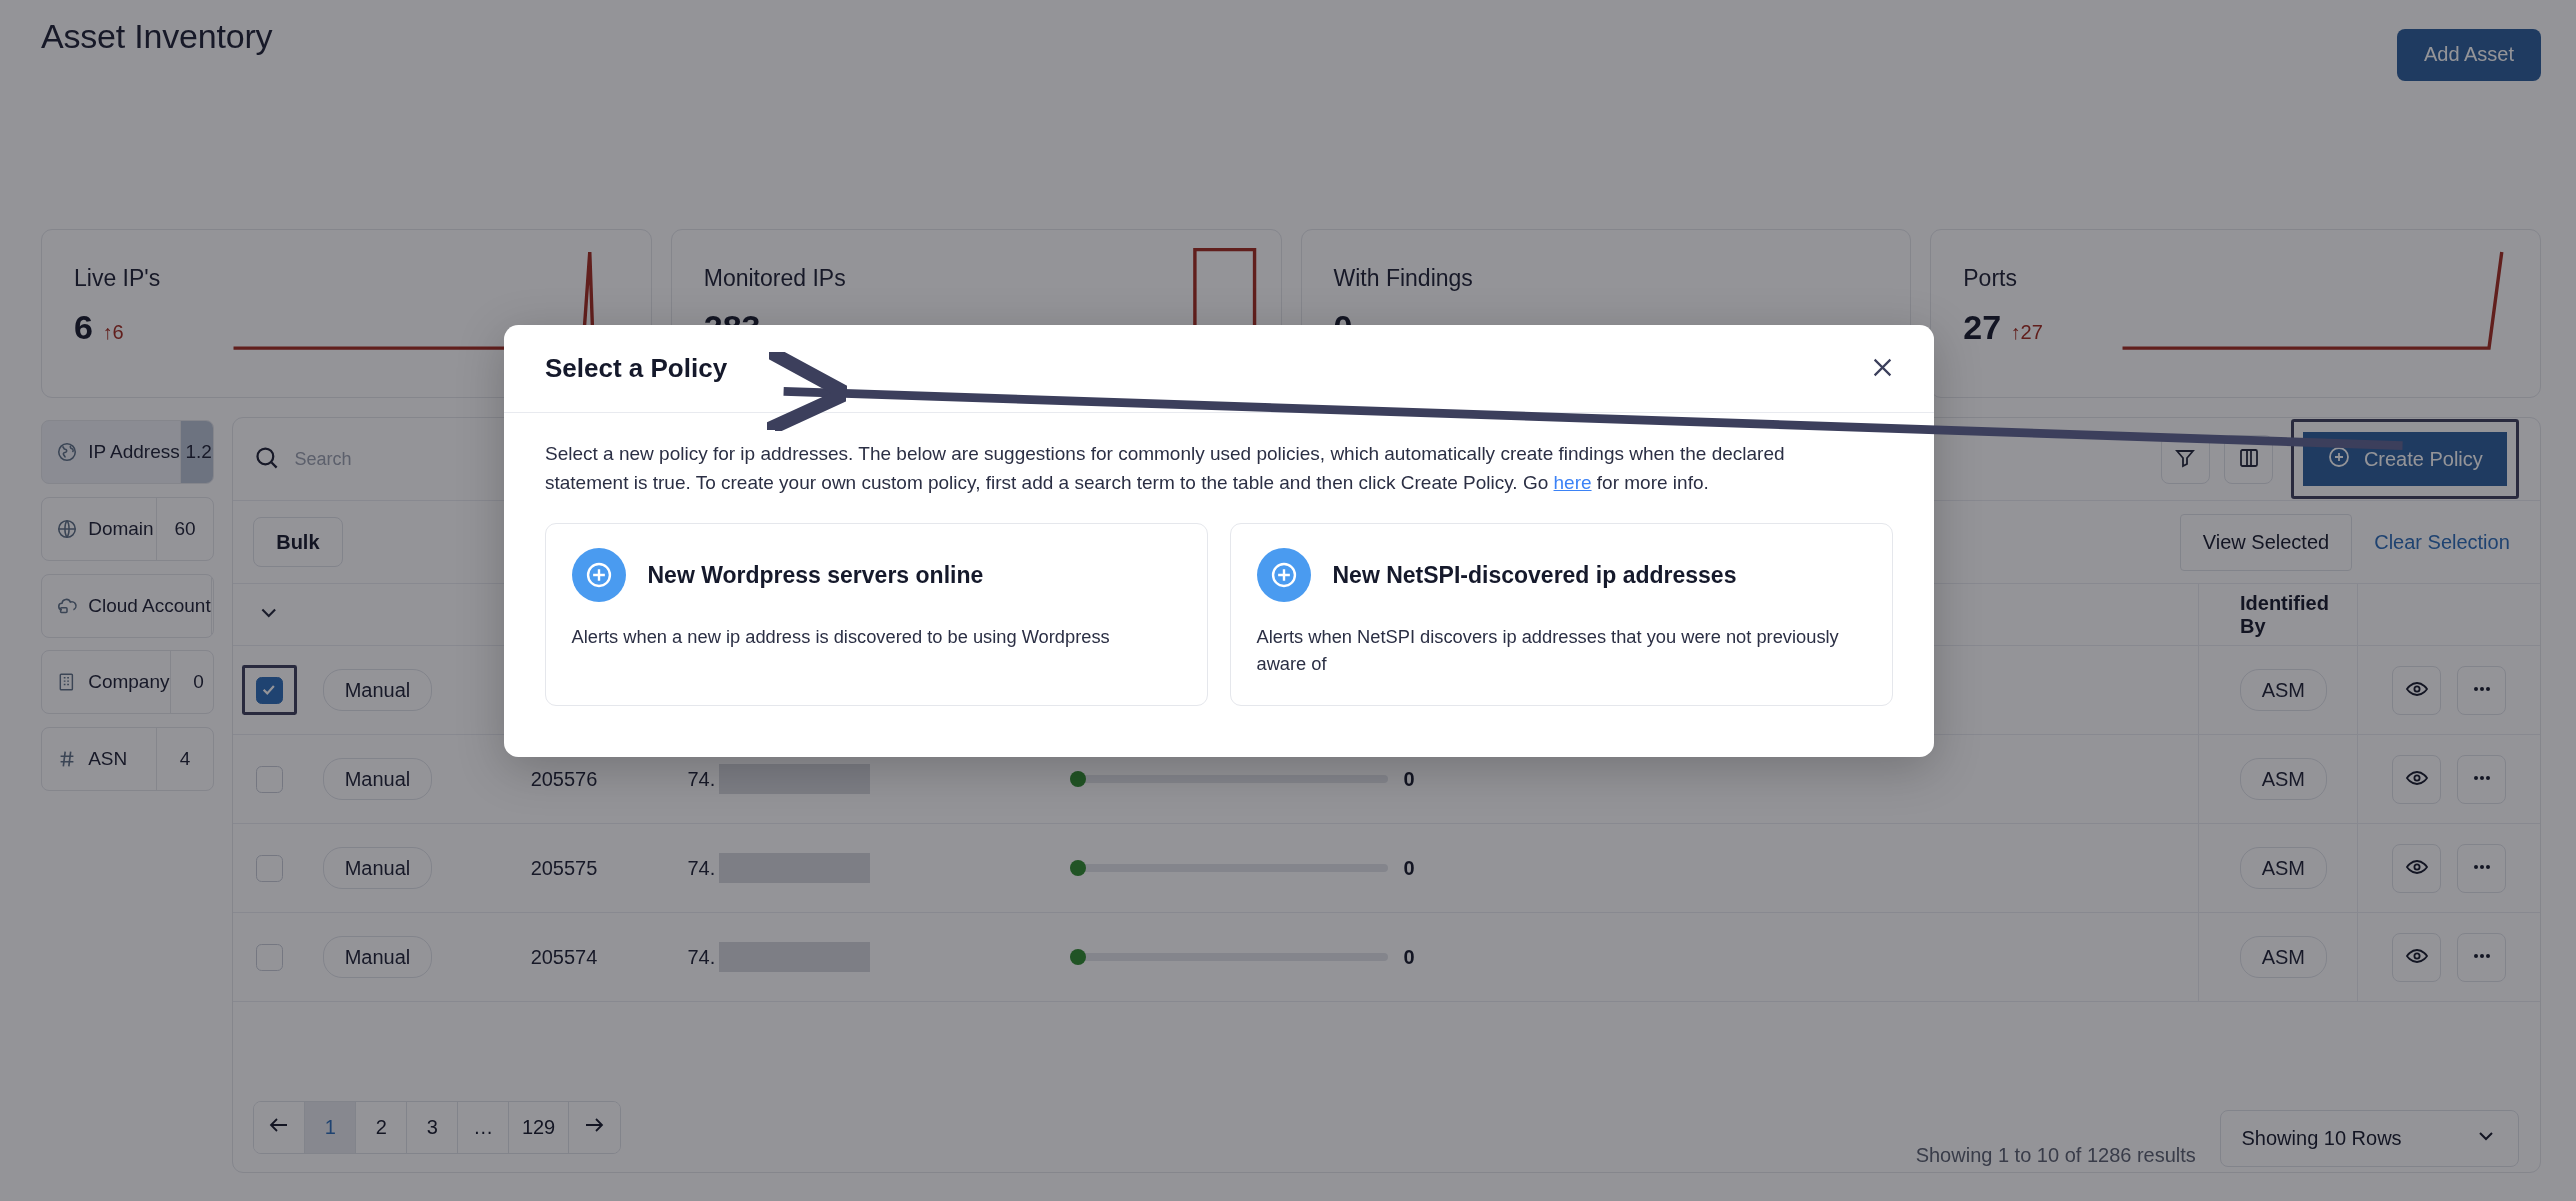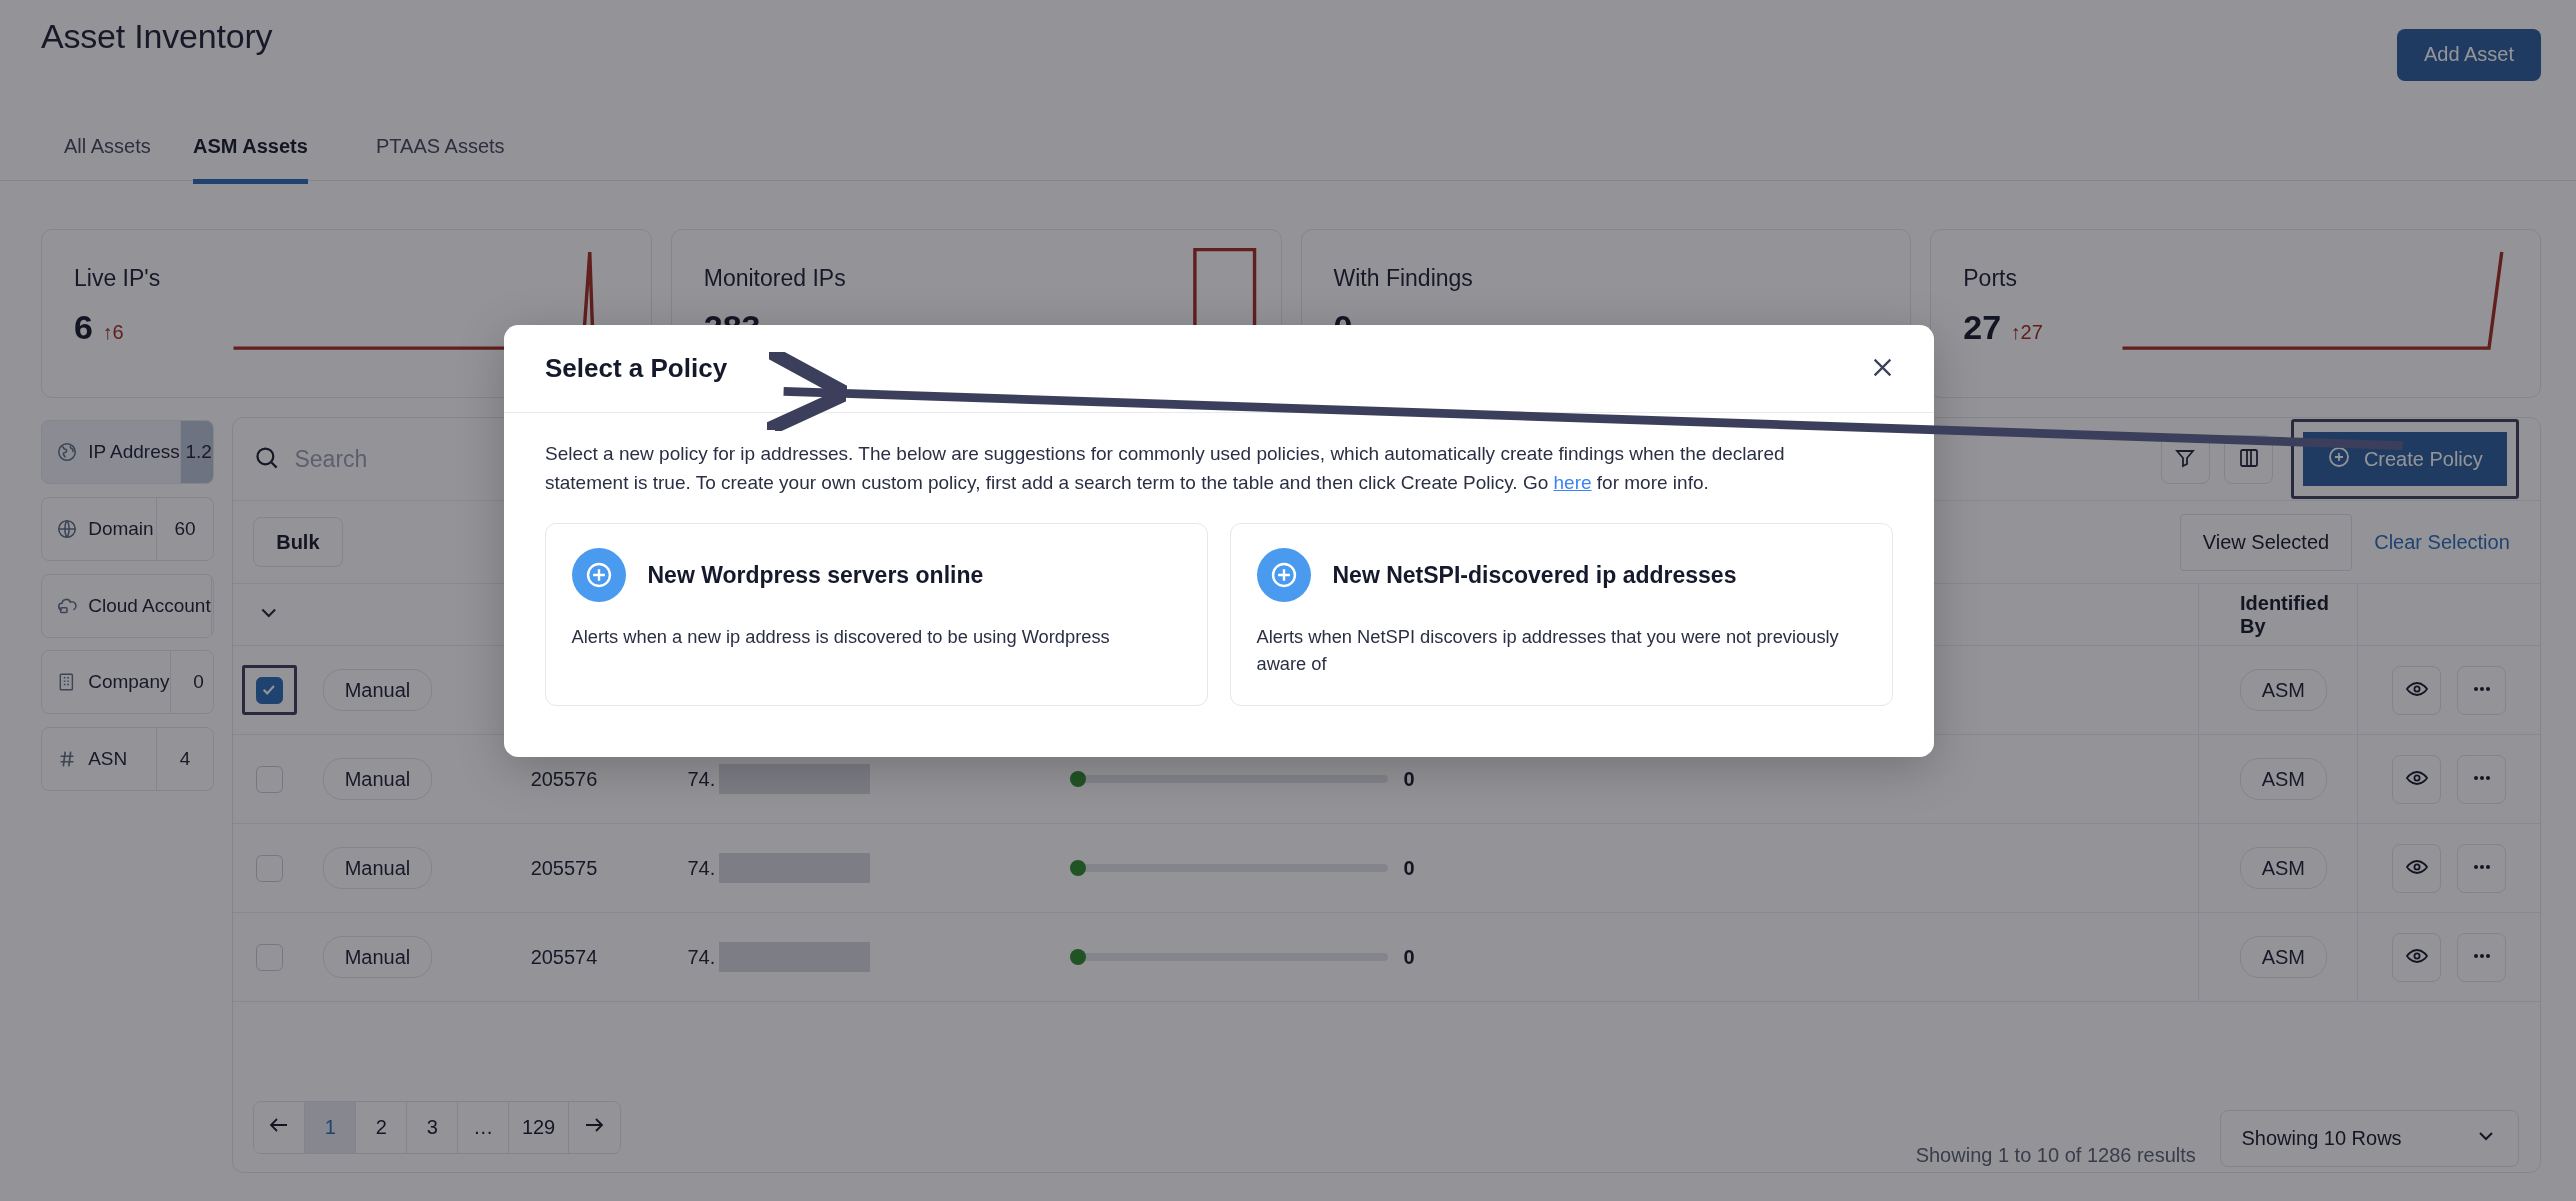--- a/index.html
+++ b/index.html
@@ -193,21 +193,21 @@
     border-bottom: 1.6px solid #e9ebf0;
     padding: 0 20.7px;
   }
   .search-wrap {
     display: flex; align-items: center; gap: 14.3px;
     flex: 1;
   }
   .search-icon { color: #1c1f33; }
   .search-input {
     border: none; outline: none;
-    font-size: 23px;
+    font-size: 18px;
     font-family: inherit;
     color: #1c1f33;
     width: 318px;
     background: transparent;
   }
   .search-input::placeholder { color: #9aa0af; }
   .tool-btn {
     width: 49px; height: 49px;
     border: 1.6px solid #dfe2e8;
     border-radius: 8px;
@@ -504,25 +504,20 @@
 </head>
 <body>
 
 <div id="page-root">
 
   <div class="page-header">
     <div class="page-title">Asset Inventory</div>
     <button class="add-asset-btn">Add Asset</button>
   </div>
 
-  <div class="tabs">
-    <div class="tab tab-1">All Assets</div>
-    <div class="tab tab-2 active">ASM Assets</div>
-    <div class="tab tab-3">PTAAS Assets</div>
-  </div>
 
   <div class="stat-row">
 
     <div class="stat-card">
       <div class="stat-label">Live IP's</div>
       <div class="stat-value-row">
         <span class="stat-value">6</span>
         <span class="stat-delta">↑6</span>
       </div>
       <svg class="spark" viewBox="0 0 500 212" preserveAspectRatio="none">

